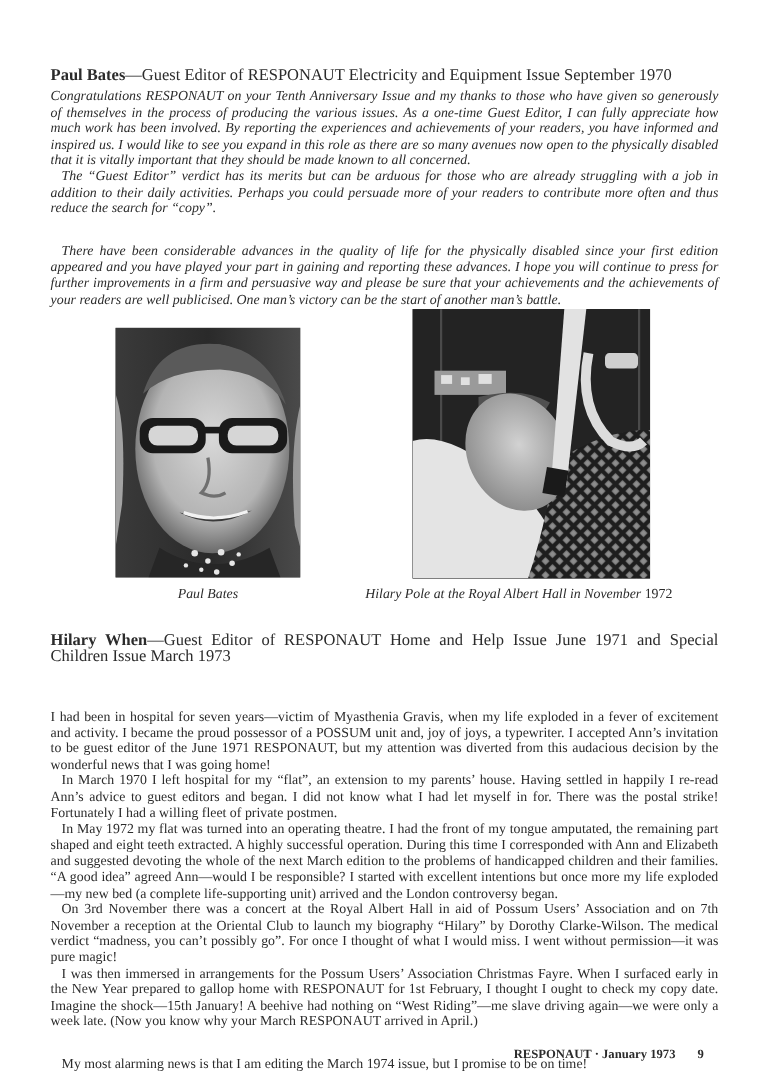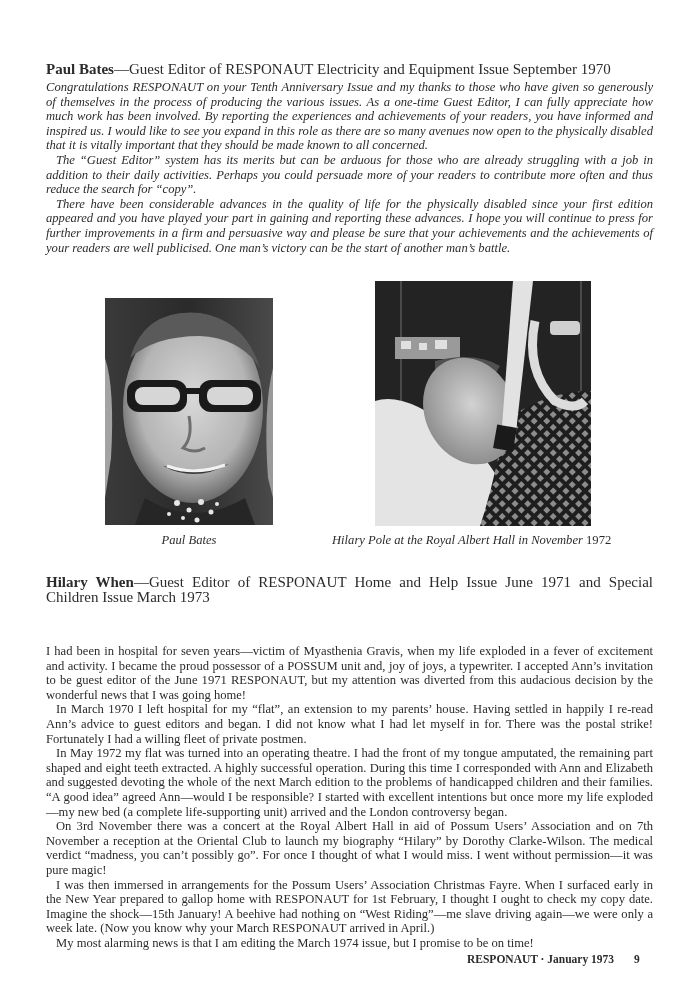--- a/index.html
+++ b/index.html
@@ -7,21 +7,21 @@
       width: 690px; height: 993px; position: relative; overflow: hidden;
       font-family: "Liberation Serif", "DejaVu Serif", serif;
       color: #2b2b2b;
     }
     .col { position: absolute; left: 46px; width: 607px; }
     .heading { font-size: 15px; line-height: 14.6px; margin: 0; }
     .heading b { font-weight: bold; }
     .body-text { font-size: 12.6px; line-height: 14.6px; text-align: justify; margin: 0; }
     .body-text p { margin: 0; text-indent: 0; }
     .body-text p.indent { text-indent: 10px; }
-    .body-text p.last { text-align-last: left; }
+    .body-text p.last { text-align-last: left; margin-top: 24px; }
     #sec1-head { top: 62px; }
     #sec1-body { top: 80px; font-style: italic; }
     #sec2-head { top: 575px; }
     #sec2-body { top: 644px; }
     .photo { position: absolute; overflow: hidden; background: #2a2a2a; }
     #photo-bates { left: 105px; top: 298px; width: 168px; height: 227px; }
     #photo-pole { left: 375px; top: 281px; width: 216px; height: 245px; }
     .photo svg { display: block; width: 100%; height: 100%; }
     .caption { position: absolute; font-size: 12.6px; font-style: italic; white-space: nowrap; }
     .caption .upright { font-style: normal; }
@@ -32,21 +32,21 @@
   </style>
 </head>
 <body>
 
 <div class="col heading" id="sec1-head">
   <b>Paul Bates</b><span>—Guest Editor of RESPONAUT Electricity and Equipment Issue September 1970</span>
 </div>
 
 <div class="col body-text" id="sec1-body">
   <p>Congratulations RESPONAUT on your Tenth Anniversary Issue and my thanks to those who have given so generously of themselves in the process of producing the various issues.  As a one-time Guest Editor, I can fully appreciate how much work has been involved.  By reporting the experiences and achievements of your readers, you have informed and inspired us.  I would like to see you expand in this role as there are so many avenues now open to the physically disabled that it is vitally important that they should be made known to all concerned.</p>
-  <p class="indent">The “Guest Editor” system has its merits but can be arduous for those who are already struggling with a job in addition to their daily activities.  Perhaps you could persuade more of your readers to contribute more often and thus reduce the search for “copy”.</p>
+  <p class="indent">The “Guest Editor” verdict has its merits but can be arduous for those who are already struggling with a job in addition to their daily activities.  Perhaps you could persuade more of your readers to contribute more often and thus reduce the search for “copy”.</p>
   <p class="indent last">There have been considerable advances in the quality of life for the physically disabled since your first edition appeared and you have played your part in gaining and reporting these advances.  I hope you will continue to press for further improvements in a firm and persuasive way and please be sure that your achievements and the achievements of your readers are well publicised.   One man’s victory can be the start of another man’s battle.</p>
 </div>
 
 <div class="photo" id="photo-bates" title="Portrait photo of Paul Bates wearing thick-rimmed glasses">
   <svg viewBox="0 0 168 227" preserveAspectRatio="none">
     <defs>
       <radialGradient id="faceG" cx="50%" cy="45%" r="55%">
         <stop offset="0%" stop-color="#d8d8d8"></stop>
         <stop offset="70%" stop-color="#b4b4b4"></stop>
         <stop offset="100%" stop-color="#6a6a6a"></stop>

